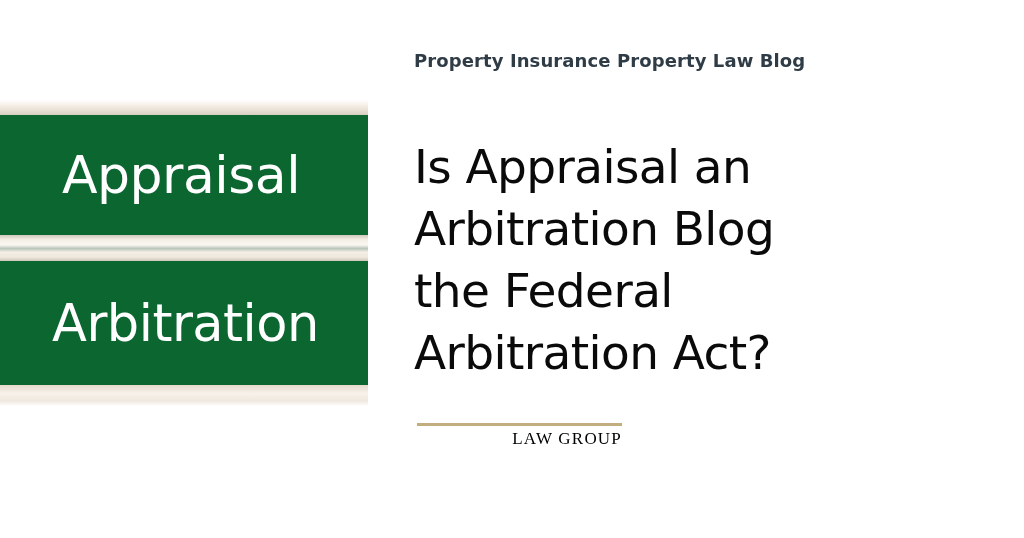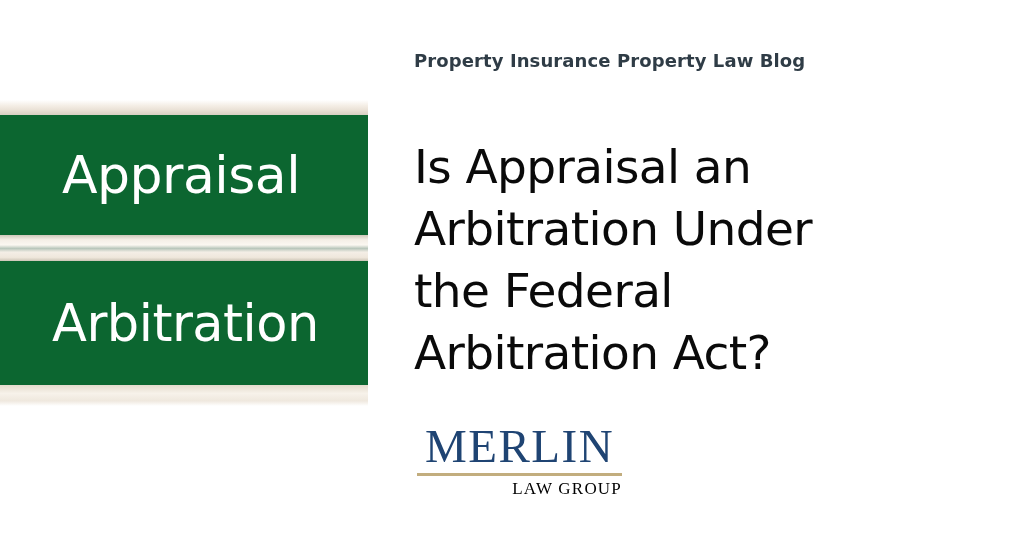--- a/index.html
+++ b/index.html
@@ -162,25 +162,24 @@
 
     <div class="edge bottom-edge"></div>
   </div>
 
   <div class="content">
 
     <div class="kicker">Property Insurance Property Law Blog</div>
 
     <div class="headline">
       <span class="line">Is Appraisal an</span>
-      <span class="line">Arbitration Under</span>
+      <span class="line">Arbitration Blog</span>
       <span class="line">the Federal</span>
       <span class="line">Arbitration Act?</span>
     </div>
 
     <div class="logo">
-      <div class="logo-word">MERLIN</div>
       <div class="logo-rule"></div>
       <div class="logo-sub">LAW GROUP</div>
     </div>
 
   </div>
 </div>
 
 </body></html>

